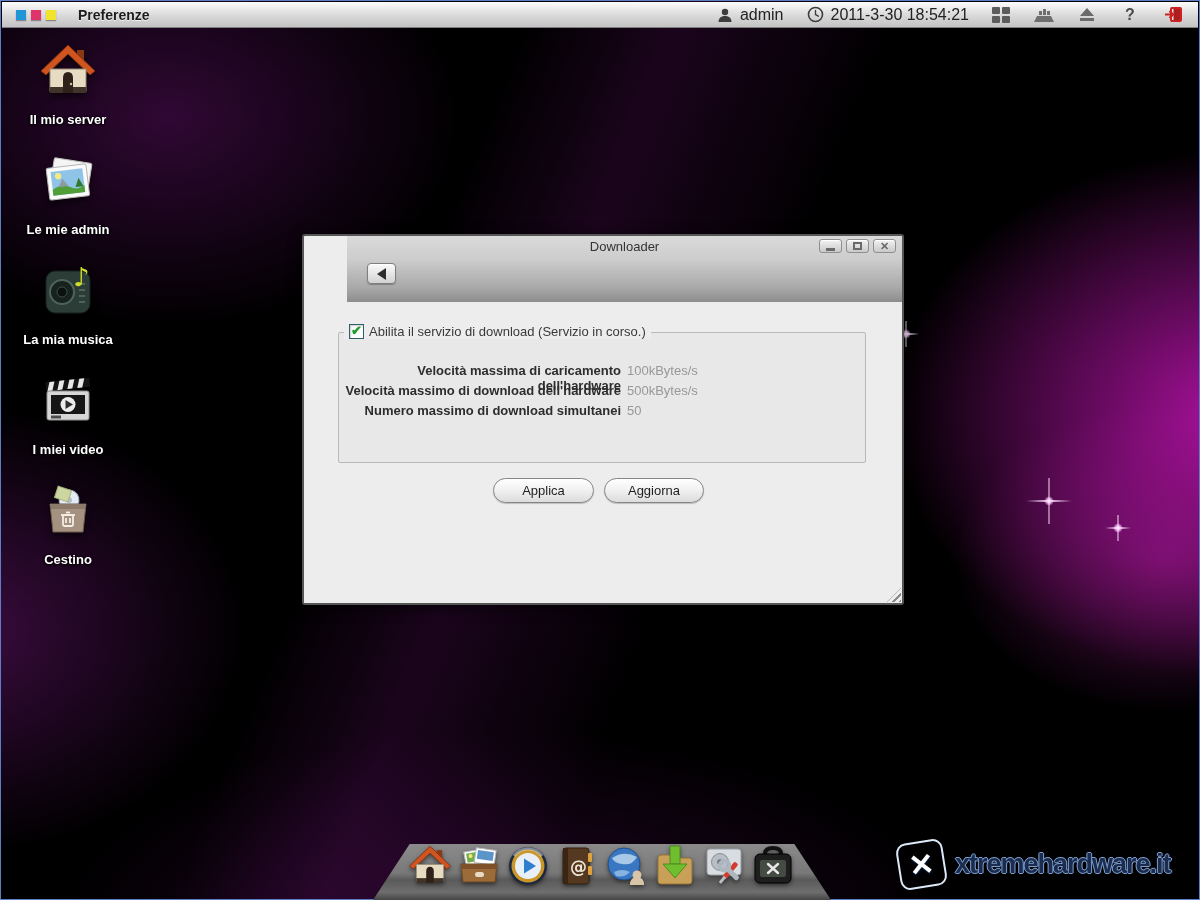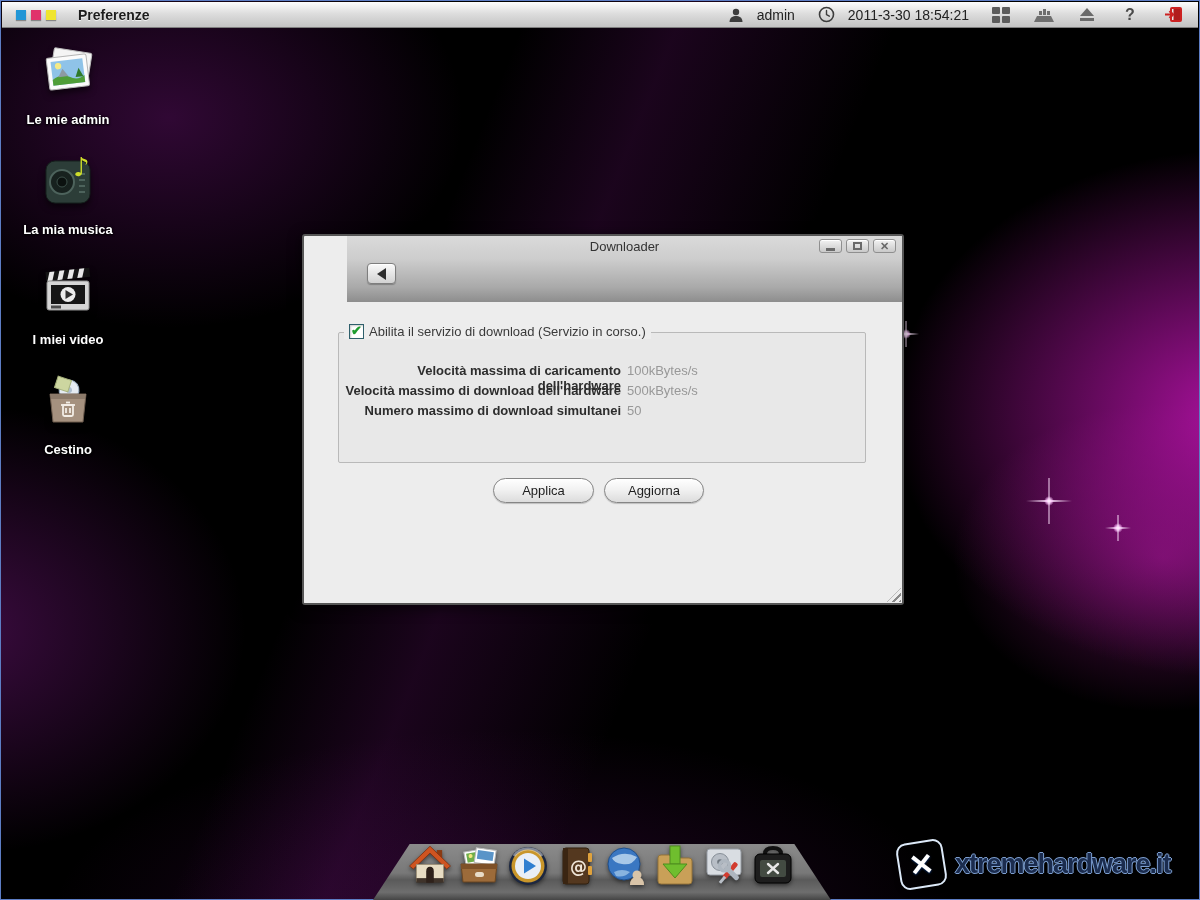--- a/index.html
+++ b/index.html
@@ -34,21 +34,21 @@
   .topbar {
     position:absolute; left:1px; top:1px; right:1px; height:26px;
     background:linear-gradient(#fdfdfd, #dedede 45%, #c3c3c3);
     border-bottom:1px solid #7e7e7e;
     display:flex; align-items:center; padding:0 14px;
   }
   .logo { display:flex; gap:5px; margin-right:22px; }
   .logo i { width:10px; height:10px; display:block; box-shadow:0 1px 1px rgba(0,0,0,.35); }
   .topbar-title { font-size:14px; font-weight:bold; color:#1c1c1c; text-shadow:0 1px 0 rgba(255,255,255,.7); }
   .topbar-right { margin-left:auto; display:flex; align-items:center; gap:21px; }
-  .tb-group { display:flex; align-items:center; gap:10px; font-size:14px; color:#222; }
+  .tb-group { display:flex; align-items:center; gap:4px; font-size:16px; color:#222; }
   .tb-icon { display:flex; align-items:center; justify-content:center; width:22px; height:20px; }
   .help-glyph { font-size:16px; font-weight:bold; color:#4a4a4a; }
 
   
   .desk-icons { position:absolute; left:8px; top:36px; width:118px; }
   .desk-item { height:110px; display:flex; flex-direction:column; align-items:center; padding-top:5px; cursor:default; }
   .desk-item svg { filter:drop-shadow(0 4px 3px rgba(0,0,0,.55)); }
   .desk-label { margin-top:8px; font-size:13px; font-weight:bold; color:#fff; text-shadow:0 1px 2px #000, 0 0 3px #000; white-space:nowrap; }
 
   
@@ -224,20 +224,33 @@
             <rect x="8" y="3" width="8" height="11" fill="#e8e8e8"></rect>
             <rect x="9.5" y="3" width="6.5" height="11" fill="#b01d1d"></rect>
             <path d="M1 8.5 L8 8.5 M5.5 5 L9 8.5 L5.5 12" stroke="#cc2222" stroke-width="2.2" fill="none"></path>
           </svg>
       </span>
     </span>
   </div>
 
   <div class="desk-icons">
 
+    <div class="desk-item">
+      <span>
+        <svg width="58" height="58" viewBox="0 0 58 58">
+          <rect x="38" y="8" width="7" height="12" fill="#8a3a12"></rect>
+          <path d="M29 3 L56 29 L51 33 L29 12 L7 33 L2 29 Z" fill="#cf5420" stroke="#7e2d0c" stroke-width="1"></path>
+          <rect x="11" y="27" width="36" height="22" fill="#e7dcc3" stroke="#9a8c72" stroke-width="1"></rect>
+          <rect x="11" y="45" width="36" height="6" fill="#3f332a"></rect>
+          <path d="M24 51 L24 36 Q24 30 29 30 Q34 30 34 36 L34 51 Z" fill="#2e211a"></path>
+          <circle cx="32" cy="42" r="1.2" fill="#cfc4ae"></circle>
+        </svg>
+      </span>
+      <span class="desk-label">Il mio server</span>
+    </div>
 
     <div class="desk-item">
       <span>
         <svg width="58" height="58" viewBox="0 0 58 58">
           <g transform="rotate(9 29 29)">
               <rect x="12" y="8" width="38" height="30" rx="2" fill="#f4f4f4" stroke="#bdbdbd"></rect>
             </g>
           <g transform="rotate(-7 29 31)">
             <rect x="9" y="14" width="40" height="32" rx="2" fill="#fbfbfb" stroke="#b5b5b5"></rect>
             <rect x="13" y="18" width="32" height="24" fill="#8fc3e8"></rect>

